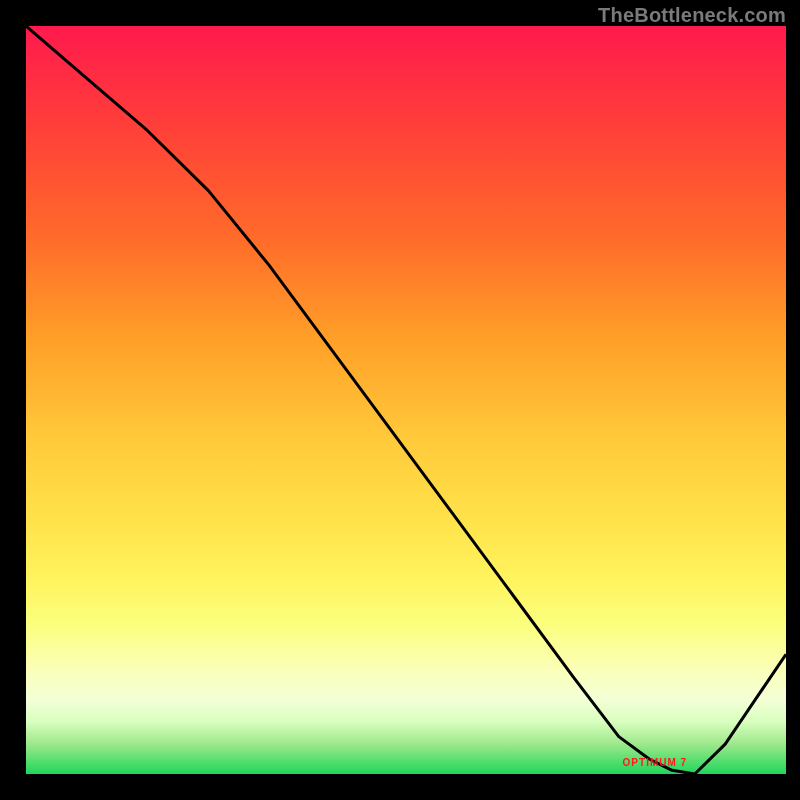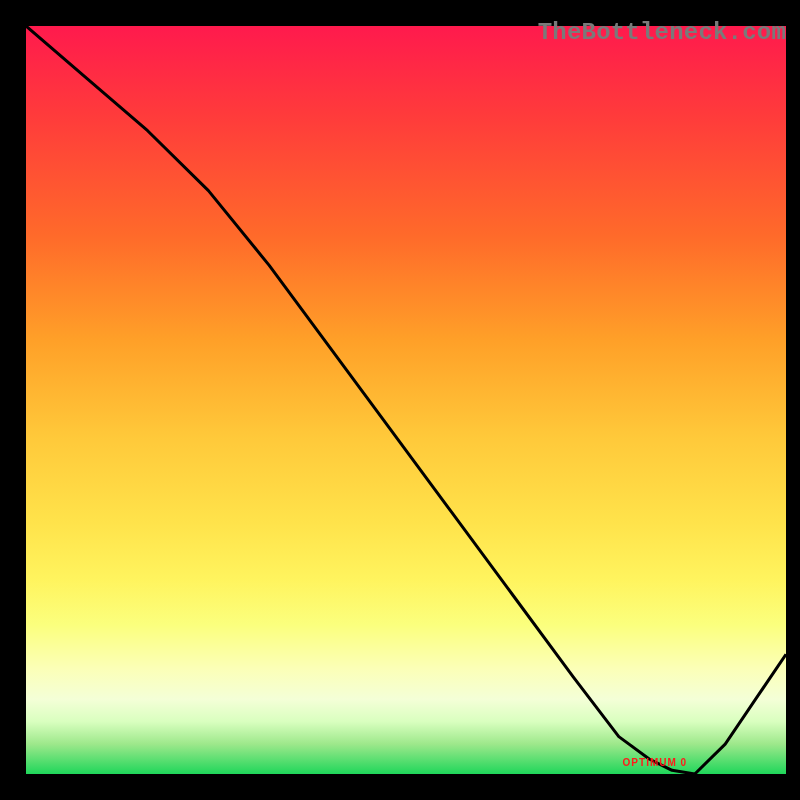--- a/index.html
+++ b/index.html
@@ -23,24 +23,24 @@
       #fbff7d 80%,
       #fbffb8 86%,
       #f4ffd7 90%,
       #d9ffbf 93%,
       #9de88b 96%,
       #1fd65a 100%
     );
   }
   .attr {
     position: absolute;
-    top: 19px;
+    top: 4px;
     right: 14px;
-    font-family: Liberation Mono, monospace;
-    font-size: 24px;
+    font-family: Liberation Sans, sans-serif;
+    font-size: 20px;
     font-weight: 600;
     color: #7a7a7a;
     letter-spacing: 0.2px;
   }
   .svg-layer {
     position: absolute;
     inset: 0;
     width: 100%;
     height: 100%;
   }
@@ -71,18 +71,18 @@
                L 486.4 568.5
                L 547.2 650.8
                L 592.8 710.6
                L 623.2 733.0
                L 646.0 744.3
                L 668.8 748.0
                L 699.2 718.1
                L 729.6 673.2
                L 760.0 628.3" stroke="#000" stroke-width="3" fill="none" stroke-linejoin="round"></path>
     </svg>
-    <div class="marker" style="left:78.5%; bottom:0.8%;">OPTIMUM 0</div>
+    <div class="marker" style="left:78.5%; bottom:0.8%;">OPTIMUM 7</div>
   </div>
 
   <div class="attr">TheBottleneck.com</div>
 
 </div>
 
 </body></html>

